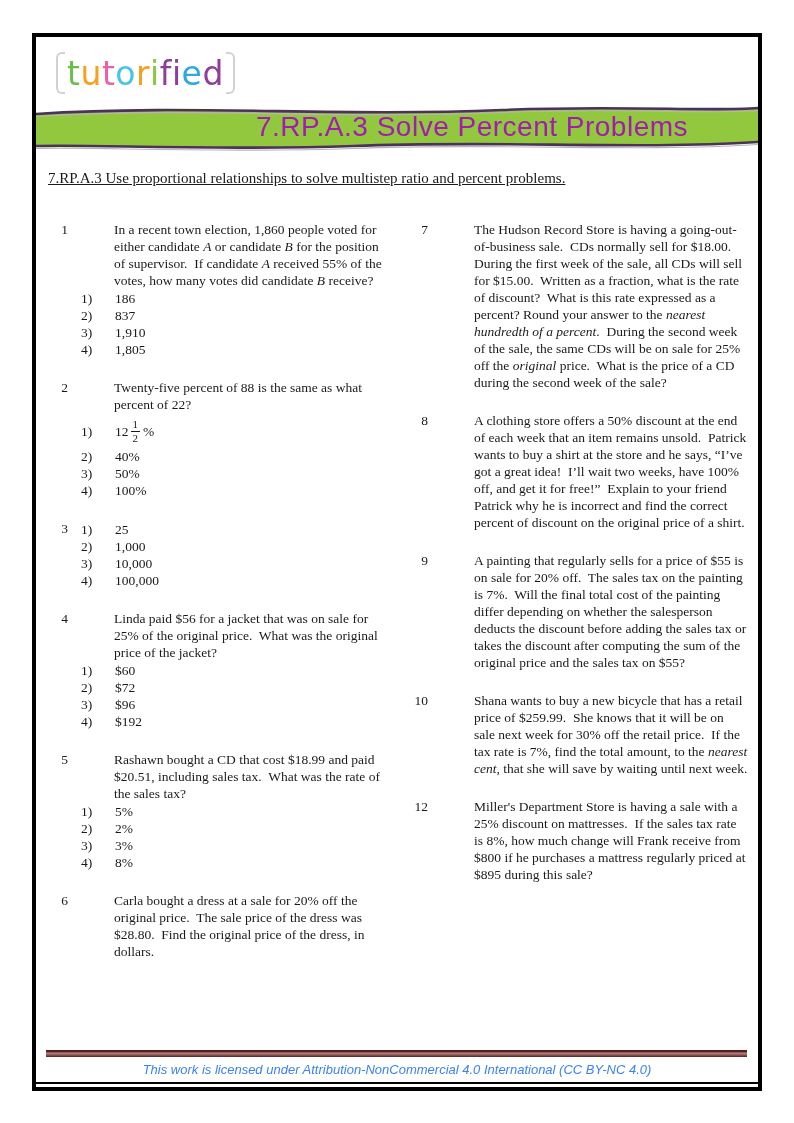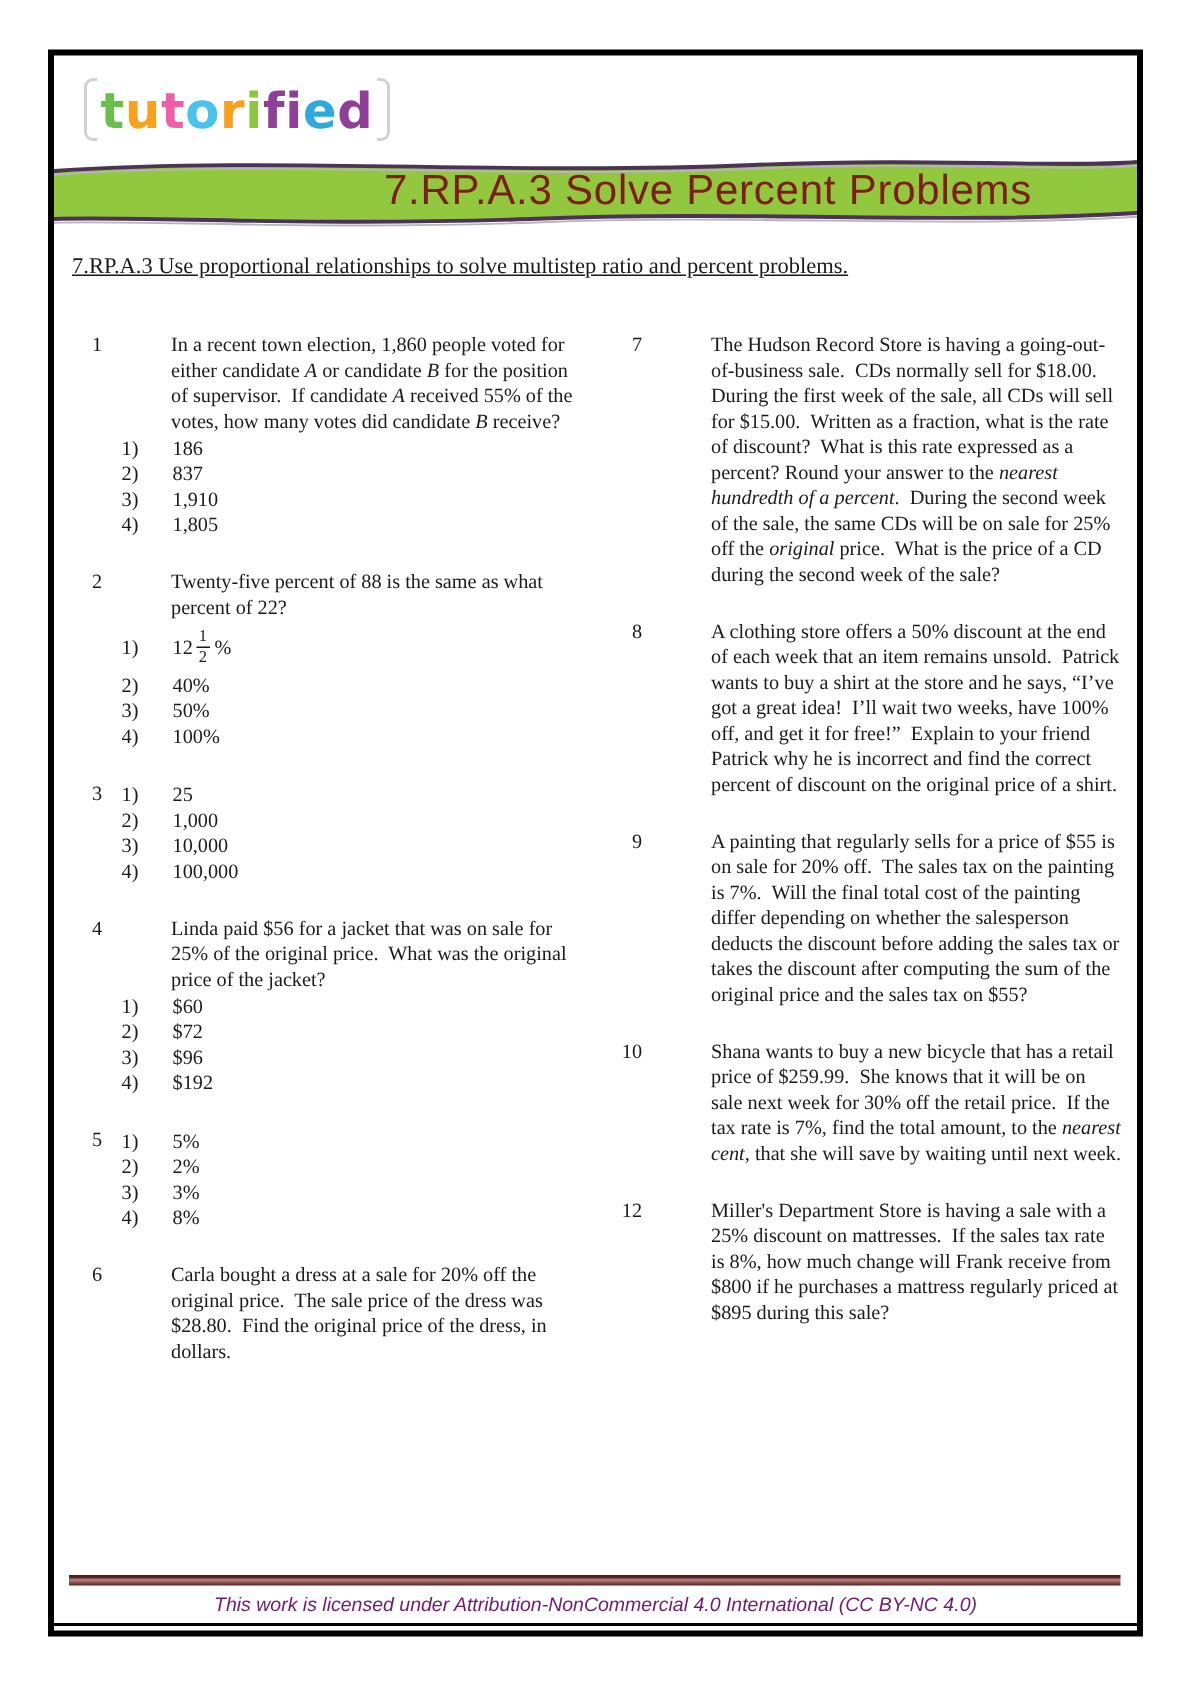--- a/index.html
+++ b/index.html
@@ -3,31 +3,31 @@
 <meta charset="utf-8">
 <style>
   html,body{margin:0;padding:0;background:#ffffff;}
   .canvas{position:relative;width:794px;height:1123px;background:#ffffff;overflow:hidden;
           font-family:"Liberation Serif", serif;color:#1a1a1a;}
   .page{position:absolute;left:32px;top:33px;width:730px;height:1058px;
         border:4px solid #000;background:#fff;box-sizing:border-box;}
 
   
   .logo{margin:12px 0 0 20px;height:48px;display:flex;align-items:center;
-        font-family:"DejaVu Sans", sans-serif;font-weight:bold;font-size:33px;line-height:1;}
+        font-family:"DejaVu Sans", sans-serif;font-weight:normal;font-size:33px;line-height:1;}
   .logo .bracket{display:inline-block;width:9px;height:42px;border:2px solid #d2d2d2;box-sizing:border-box;}
   .logo .bracket.left{border-right:none;border-radius:6px 0 0 6px;margin-right:2px;}
   .logo .bracket.right{border-left:none;border-radius:0 6px 6px 0;margin-left:2px;}
   .logo-letter{letter-spacing:0.5px;}
 
   
   .banner{position:relative;height:54px;margin-top:4px;}
   .banner svg{position:absolute;left:0;top:0;width:100%;height:100%;}
   .banner-title{position:absolute;left:0;right:0;top:50%;transform:translateY(-54%);
-        text-align:center;padding-left:150px;color:#7f1d1d;
+        text-align:center;padding-left:150px;color:#a21caf;
         font-family:"Liberation Sans", sans-serif;font-size:28px;font-weight:500;letter-spacing:0.5px;}
 
   .std-line{margin:15px 0 0 12px;font-size:15px;text-decoration:underline;}
 
   
   .content{display:flex;gap:18px;padding:34px 10px 0 10px;box-sizing:border-box;}
   .col{flex:1 1 0;min-width:0;}
   .problem{display:flex;margin-bottom:21px;font-size:13.5px;line-height:17px;}
   .pnum{flex:none;width:22px;text-align:right;margin-right:11px;}
   .pbody{flex:1 1 auto;min-width:0;}
@@ -40,21 +40,21 @@
   .frac{display:inline-flex;flex-direction:column;align-items:center;line-height:1;
         font-size:11px;margin:0 3px 0 2px;vertical-align:middle;}
   .frac .num{border-bottom:1px solid #1a1a1a;padding:0 2px 1px 2px;}
   .frac .den{padding-top:1px;}
 
   
   .footer{position:absolute;left:0;right:0;bottom:3px;border-bottom:2px solid #000;padding-bottom:4px;}
   .footer-bar{height:7px;margin:0 11px 5px 10px;
         background:linear-gradient(to bottom,#532121 0%,#532121 22%,#b68383 45%,#a26a6a 60%,#532121 100%);}
   .footer-text{text-align:center;font-family:"Liberation Sans", sans-serif;font-style:italic;
-        font-size:13px;color:#701a75;padding-bottom:1px;}
+        font-size:13px;color:#3b82f6;padding-bottom:1px;}
 </style>
 </head>
 <body>
 
 <div class="canvas">
   <div class="page">
 
     <div class="logo">
       <span class="bracket left"></span>
       <span id="logo-letters"><span class="logo-letter" style="color: rgb(106, 191, 75);">t</span><span class="logo-letter" style="color: rgb(247, 161, 28);">u</span><span class="logo-letter" style="color: rgb(239, 95, 167);">t</span><span class="logo-letter" style="color: rgb(71, 195, 236);">o</span><span class="logo-letter" style="color: rgb(247, 161, 28);">r</span><span class="logo-letter" style="color: rgb(140, 198, 63);">i</span><span class="logo-letter" style="color: rgb(143, 63, 151);">f</span><span class="logo-letter" style="color: rgb(143, 63, 151);">i</span><span class="logo-letter" style="color: rgb(47, 168, 224);">e</span><span class="logo-letter" style="color: rgb(143, 63, 151);">d</span></span>
@@ -172,20 +172,21 @@
                 <div class="choice">
                   <span class="clabel">4)</span>
                   <span>$192</span>
                 </div>
               </div>
             </div>
           </div>
           <div class="problem">
             <div class="pnum">5</div>
             <div class="pbody">
+              <div class="ptext"><span>Rashawn bought a CD that cost $18.99 and paid $20.51, including sales tax.  What was the rate of the sales tax?</span></div>
               <div class="choices">
                 <div class="choice">
                   <span class="clabel">1)</span>
                   <span>5%</span>
                 </div>
                 <div class="choice">
                   <span class="clabel">2)</span>
                   <span>2%</span>
                 </div>
                 <div class="choice">

